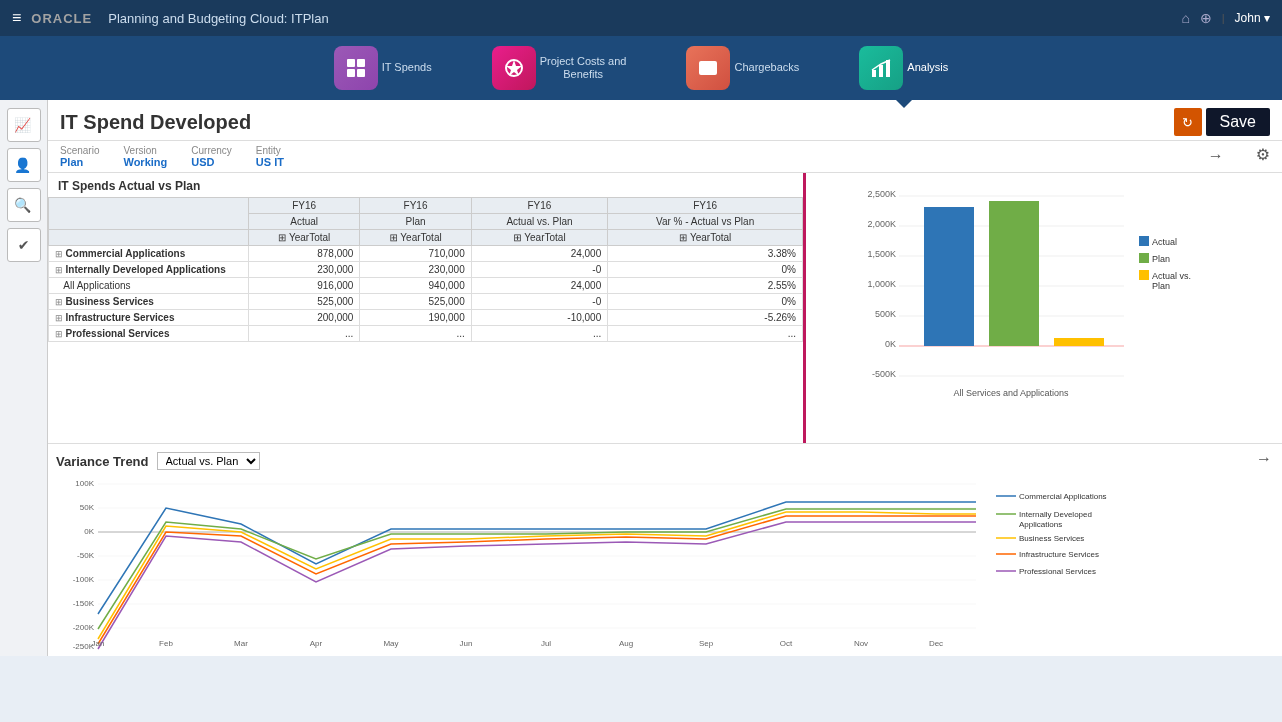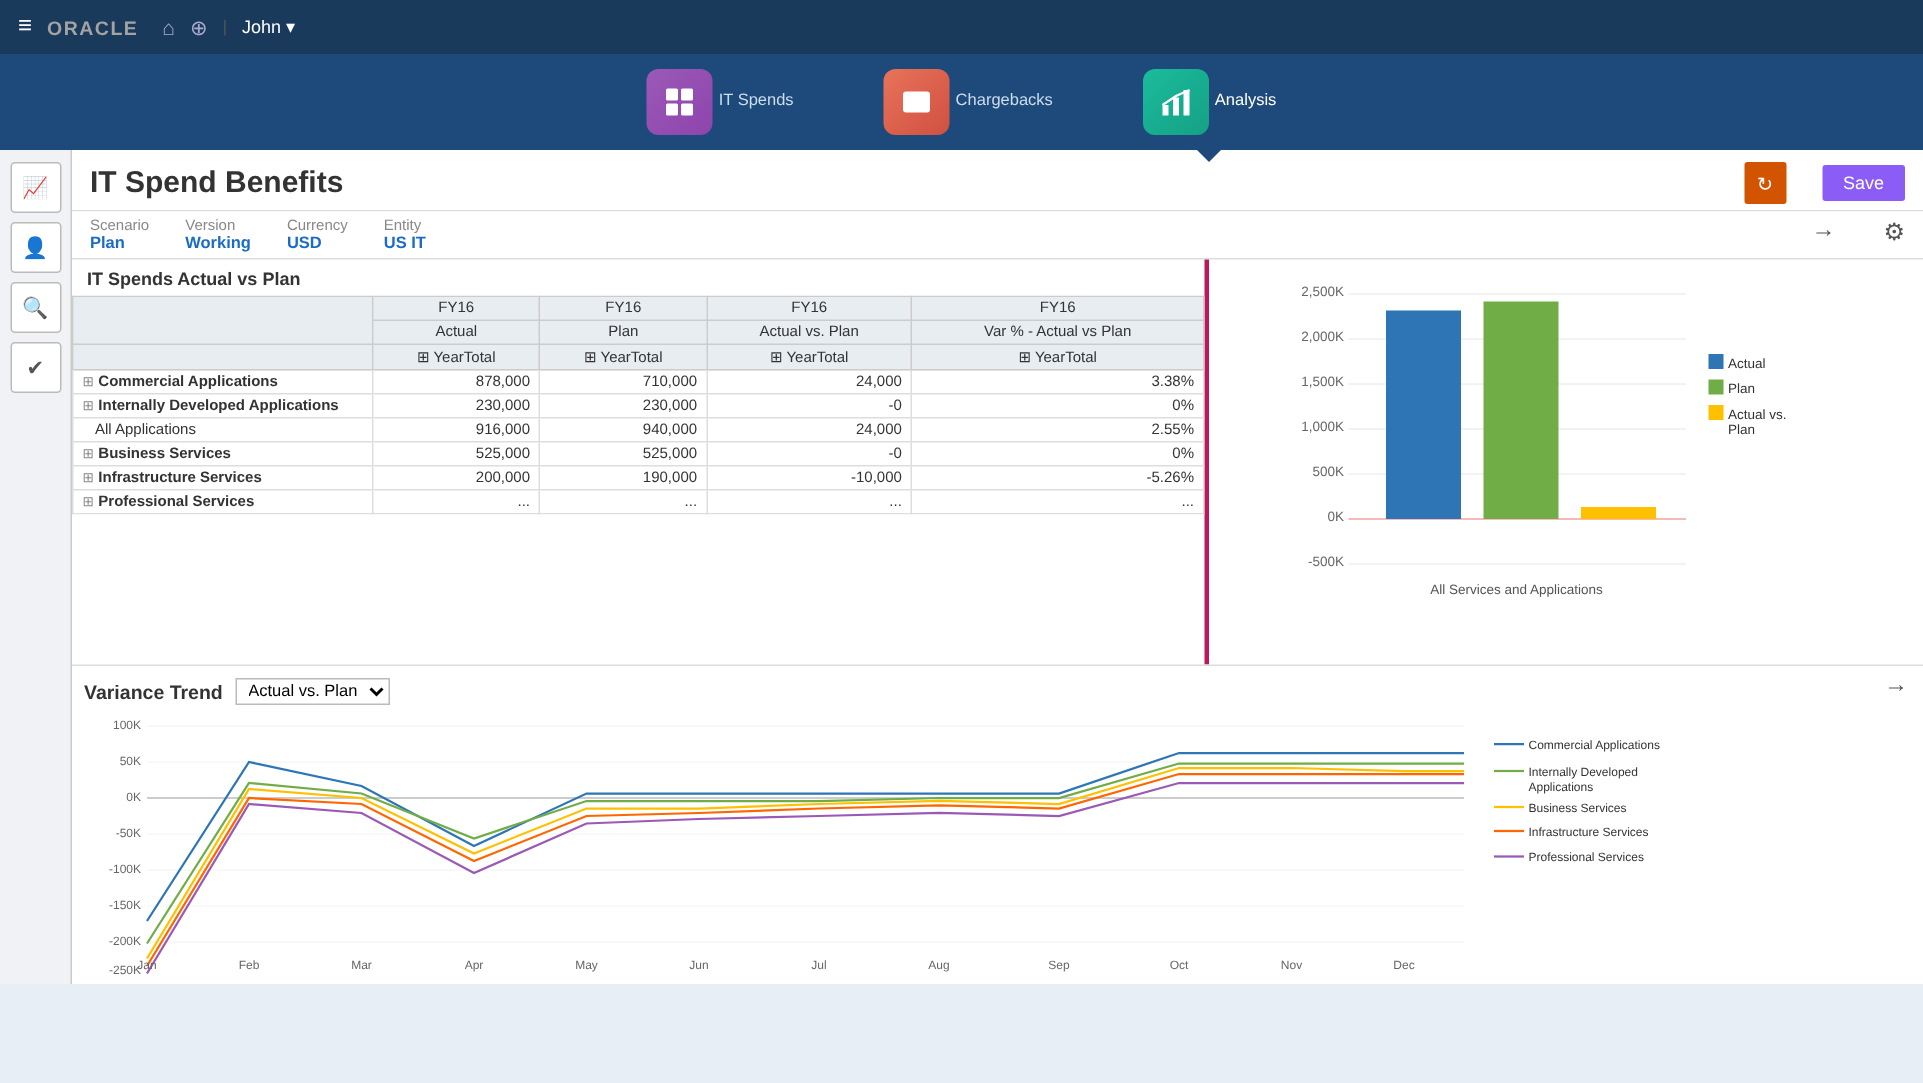--- a/index.html
+++ b/index.html
@@ -111,28 +111,27 @@
       border-bottom: 1px solid #ddd;
       background: white;
     }
     .content-title {
       font-size: 20px;
       font-weight: bold;
       color: #333;
       flex: 1;
     }
     .header-btn {
-      background: #8b5cf6;
+      background: #0f172a;
       color: white;
       border: none;
       padding: 5px 14px;
       cursor: pointer;
-      font-size: 12px;
+      font-size: 16px;
       border-radius: 2px;
-      margin-left: 20px;
     }
     .header-icon-btn {
       background: #d35400;
       color: white;
       border: none;
       width: 28px; height: 28px;
       cursor: pointer;
       font-size: 13px;
       border-radius: 2px;
       margin-right: 4px;
@@ -224,20 +223,21 @@
     .content-nav { position: relative; }
 
     .col-fy { font-size: 10px; color: #555; }
   </style>
 </head>
 <body>
 
 <div class="top-bar">
   <span class="top-bar-menu">≡</span>
   <span class="oracle-logo"><span style="color:#a3a3a3">ORACLE</span></span>
+  <span class="top-bar-title">Planning and Budgeting Cloud: ITPlan</span>
   <div class="top-bar-icons">
     <span class="top-bar-icon">⌂</span>
     <span class="top-bar-icon">⊕</span>
     <span class="top-bar-sep">|</span>
     <span class="top-bar-user">John ▾</span>
   </div>
 </div>
 
 <div class="nav-icons">
   <div class="nav-item">
@@ -245,20 +245,30 @@
       <svg width="24" height="24" viewBox="0 0 24 24" fill="white">
         <rect x="3" y="3" width="8" height="8" rx="1"></rect>
         <rect x="13" y="3" width="8" height="8" rx="1"></rect>
         <rect x="3" y="13" width="8" height="8" rx="1"></rect>
         <rect x="13" y="13" width="8" height="8" rx="1"></rect>
       </svg>
     </div>
     <span class="nav-label">IT Spends</span>
   </div>
   <div class="nav-item">
+    <div class="nav-icon-box pink">
+      <svg width="24" height="24" viewBox="0 0 24 24" fill="white">
+        <circle cx="12" cy="12" r="8" fill="none" stroke="white" stroke-width="2"></circle>
+        <path d="M12 4 L14 10 L20 10 L15 14 L17 20 L12 16 L7 20 L9 14 L4 10 L10 10 Z" fill="white"></path>
+      </svg>
+    </div>
+    <span class="nav-label" style="white-space:pre-line;text-align:center">Project Costs and
+Benefits</span>
+  </div>
+  <div class="nav-item">
     <div class="nav-icon-box coral">
       <svg width="24" height="24" viewBox="0 0 24 24" fill="white">
         <rect x="3" y="5" width="18" height="14" rx="2"></rect>
         <line x1="3" y1="9" x2="21" y2="9" stroke="rgba(255,255,255,0.5)" stroke-width="2"></line>
         <circle cx="7" cy="15" r="2" fill="rgba(255,255,255,0.6)"></circle>
       </svg>
     </div>
     <span class="nav-label">Chargebacks</span>
   </div>
   <div class="nav-item active">
@@ -279,21 +289,21 @@
   <div class="sidebar">
     <div class="sidebar-btn">📈</div>
     <div class="sidebar-btn">👤</div>
     <div class="sidebar-btn">🔍</div>
     <div class="sidebar-btn">✔</div>
   </div>
 
   <div class="content">
 
     <div class="content-header">
-      <span class="content-title">IT Spend Benefits</span>
+      <span class="content-title">IT Spend Developed</span>
       <button class="header-icon-btn">↻</button>
       <button class="header-btn">Save</button>
     </div>
 
     <div class="meta-row">
       <div>
         <div class="meta-label">Scenario</div>
         <div class="meta-value">Plan</div>
       </div>
       <div>

